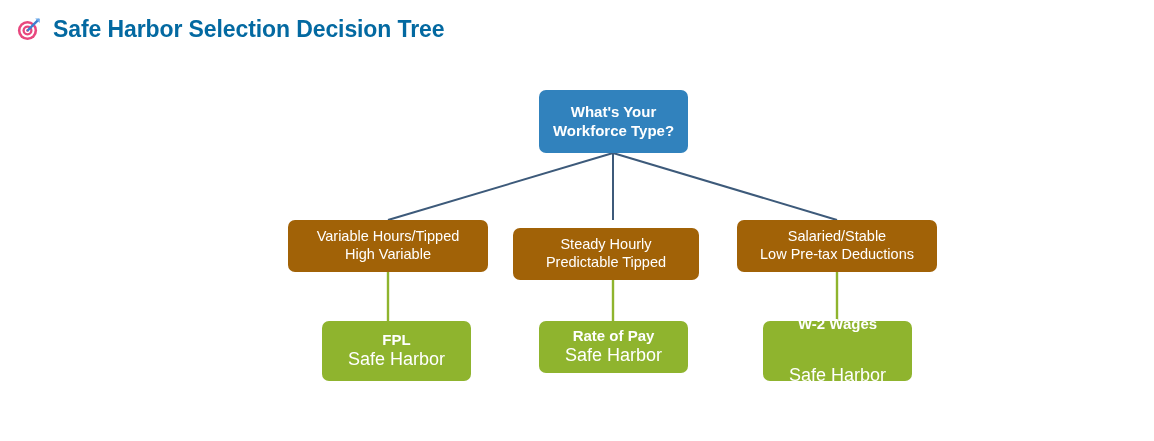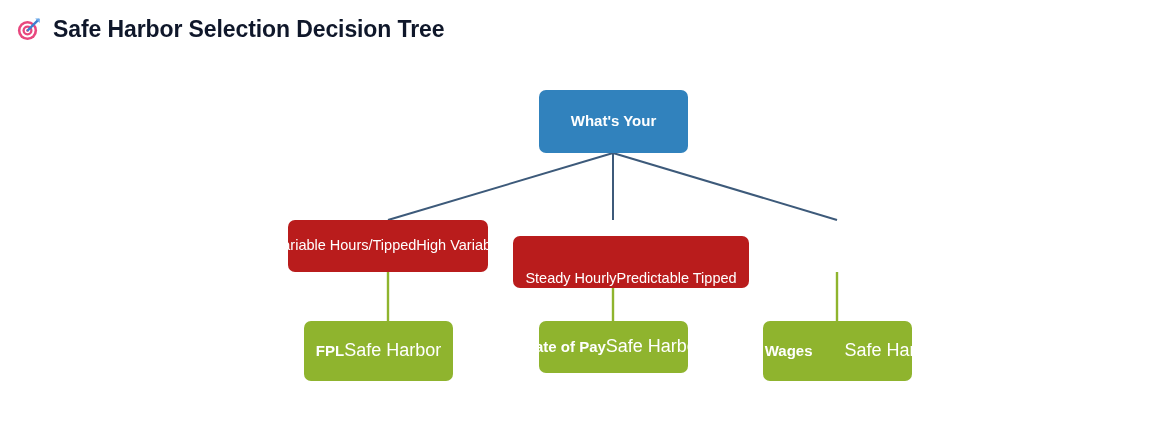--- a/index.html
+++ b/index.html
@@ -32,21 +32,21 @@
   }
   .header-icon {
     width: 26px;
     height: 26px;
     display: block;
     flex: 0 0 auto;
   }
   .header-title {
     font-size: 23px;
     font-weight: bold;
-    color: #0f172a;
+    color: #0369a1;
     letter-spacing: -0.1px;
     white-space: nowrap;
     line-height: 1;
   }
 
   
   .diagram {
     position: absolute;
     left: 0;
     top: 0;
@@ -59,36 +59,36 @@
     top: 0;
     width: 1154px;
     height: 441px;
     pointer-events: none;
   }
 
   .node {
     position: absolute;
     box-sizing: border-box;
     display: flex;
-    flex-direction: row;
+    flex-direction: column;
     align-items: center;
     justify-content: center;
     text-align: center;
     border-radius: 7px;
     color: #ffffff;
     line-height: 1.22;
   }
 
   .node-root {
     background: #3182bd;
     font-size: 15px;
     font-weight: bold;
   }
   .node-branch {
-    background: #b91c1c;
+    background: #a16207;
     font-size: 14.5px;
     font-weight: normal;
   }
   .node-leaf {
     background: #8fb42e;
     font-size: 14.5px;
   }
   .leaf-title {
     font-weight: bold;
     font-size: 15px;
@@ -130,34 +130,39 @@
       <line x1="613" y1="153" x2="613" y2="220" stroke="#3d5a7a" stroke-width="2"></line>
       <line x1="613" y1="153" x2="837" y2="220" stroke="#3d5a7a" stroke-width="2"></line>
 
       <line x1="388" y1="272" x2="388" y2="322" stroke="#8fb42e" stroke-width="2.4"></line>
       <line x1="613" y1="272" x2="613" y2="322" stroke="#8fb42e" stroke-width="2.4"></line>
       <line x1="837" y1="272" x2="837" y2="322" stroke="#8fb42e" stroke-width="2.4"></line>
     </svg>
 
     <div class="node node-root" style="left:539px; top:90px; width:149px; height:63px;">
       <span class="node-line">What's Your</span>
+      <span class="node-line">Workforce Type?</span>
     </div>
 
     <div class="node node-branch" style="left:288px; top:220px; width:200px; height:52px;">
       <span class="node-line">Variable Hours/Tipped</span>
       <span class="node-line">High Variable</span>
     </div>
 
-    <div class="node node-branch" style="left:513px; top:236px; width:236px; height:52px;align-items:flex-end;">
+    <div class="node node-branch" style="left:513px; top:228px; width:186px; height:52px;">
       <span class="node-line">Steady Hourly</span>
       <span class="node-line">Predictable Tipped</span>
     </div>
 
+    <div class="node node-branch" style="left:737px; top:220px; width:200px; height:52px;">
+      <span class="node-line">Salaried/Stable</span>
+      <span class="node-line">Low Pre-tax Deductions</span>
+    </div>
 
-    <div class="node node-leaf" style="left:304px; top:321px; width:149px; height:60px;">
+    <div class="node node-leaf" style="left:322px; top:321px; width:149px; height:60px;">
       <span class="node-line leaf-title">FPL</span>
       <span class="node-line leaf-sub">Safe Harbor</span>
     </div>
 
     <div class="node node-leaf" style="left:539px; top:321px; width:149px; height:52px;">
       <span class="node-line leaf-title">Rate of Pay</span>
       <span class="node-line leaf-sub">Safe Harbor</span>
     </div>
 
     <div class="node node-leaf" style="left:763px; top:321px; width:149px; height:60px;gap:32px;">

